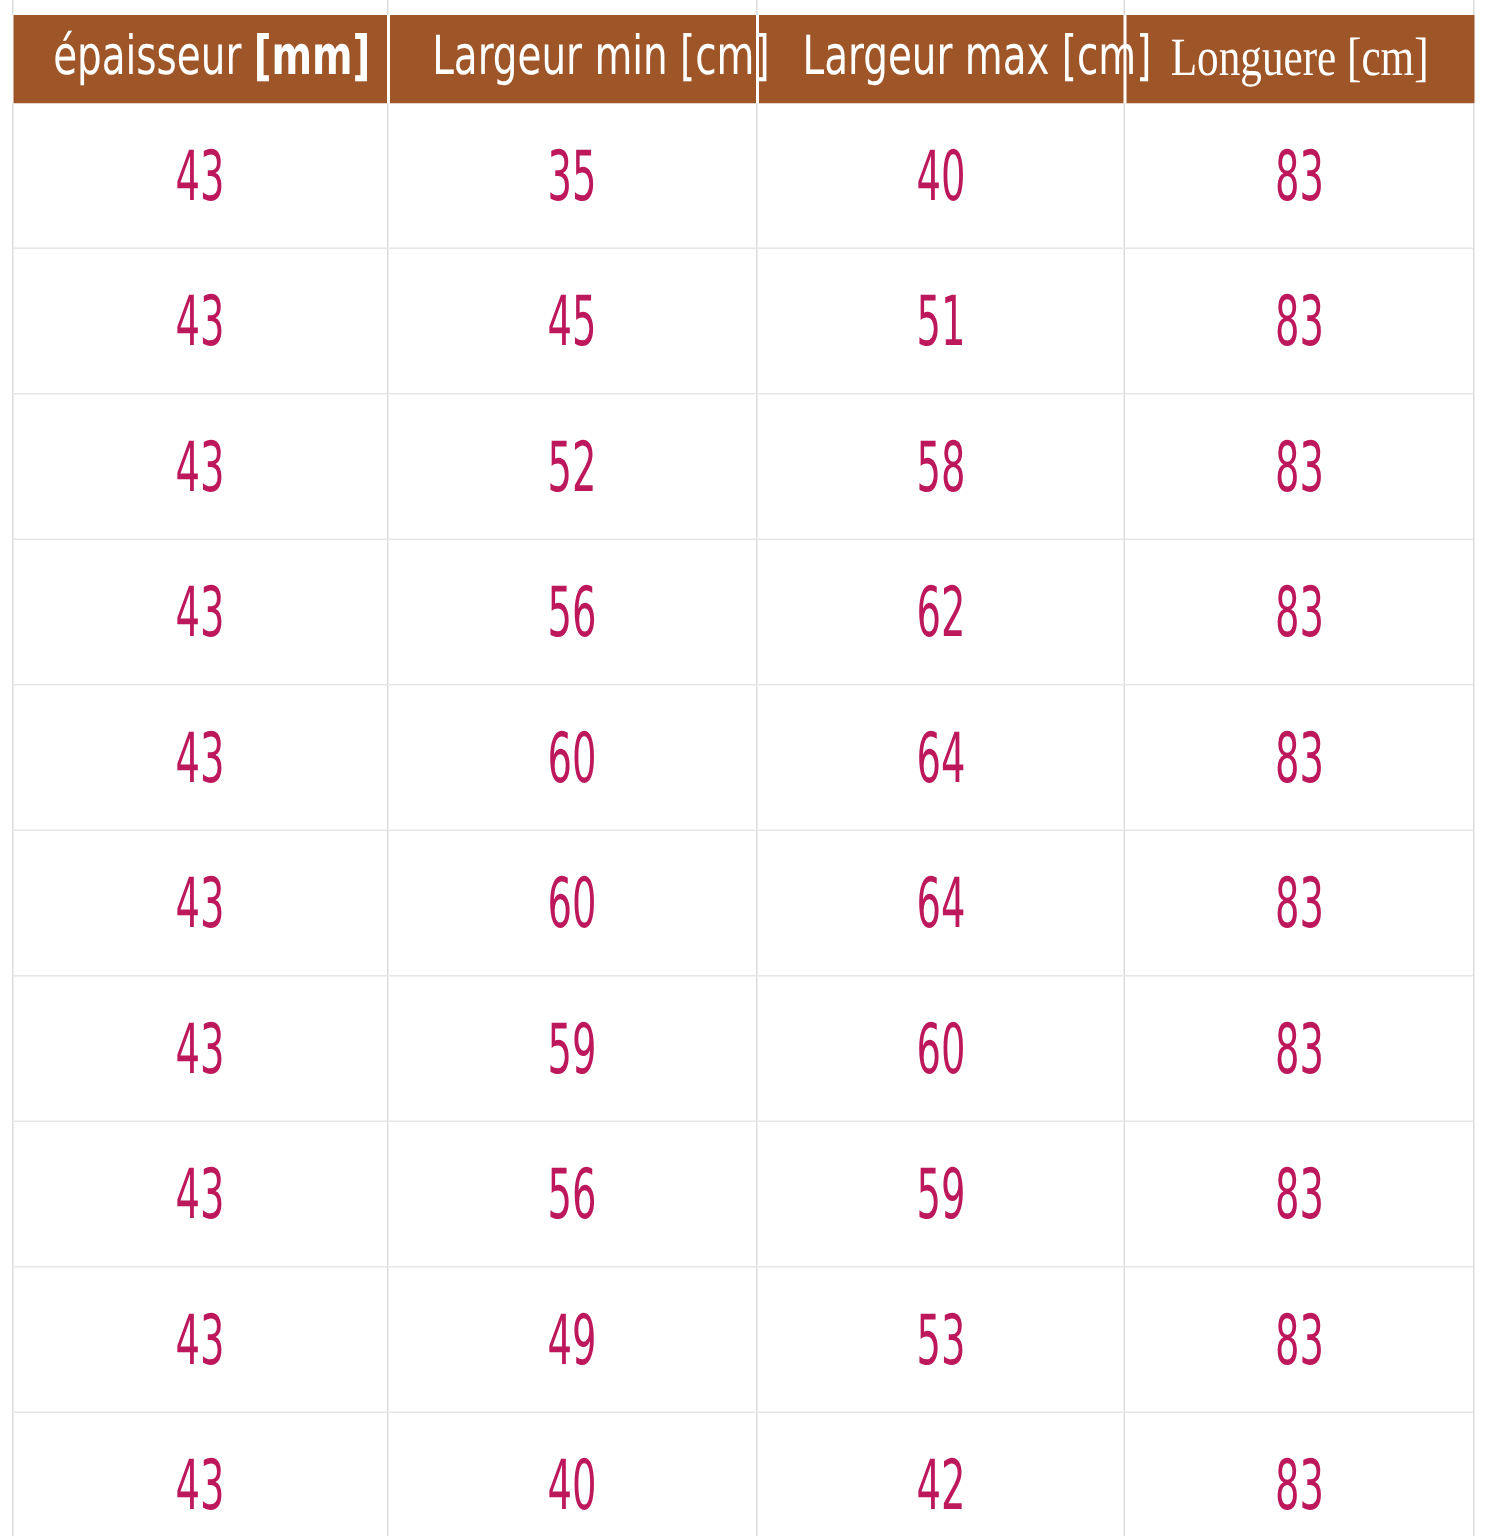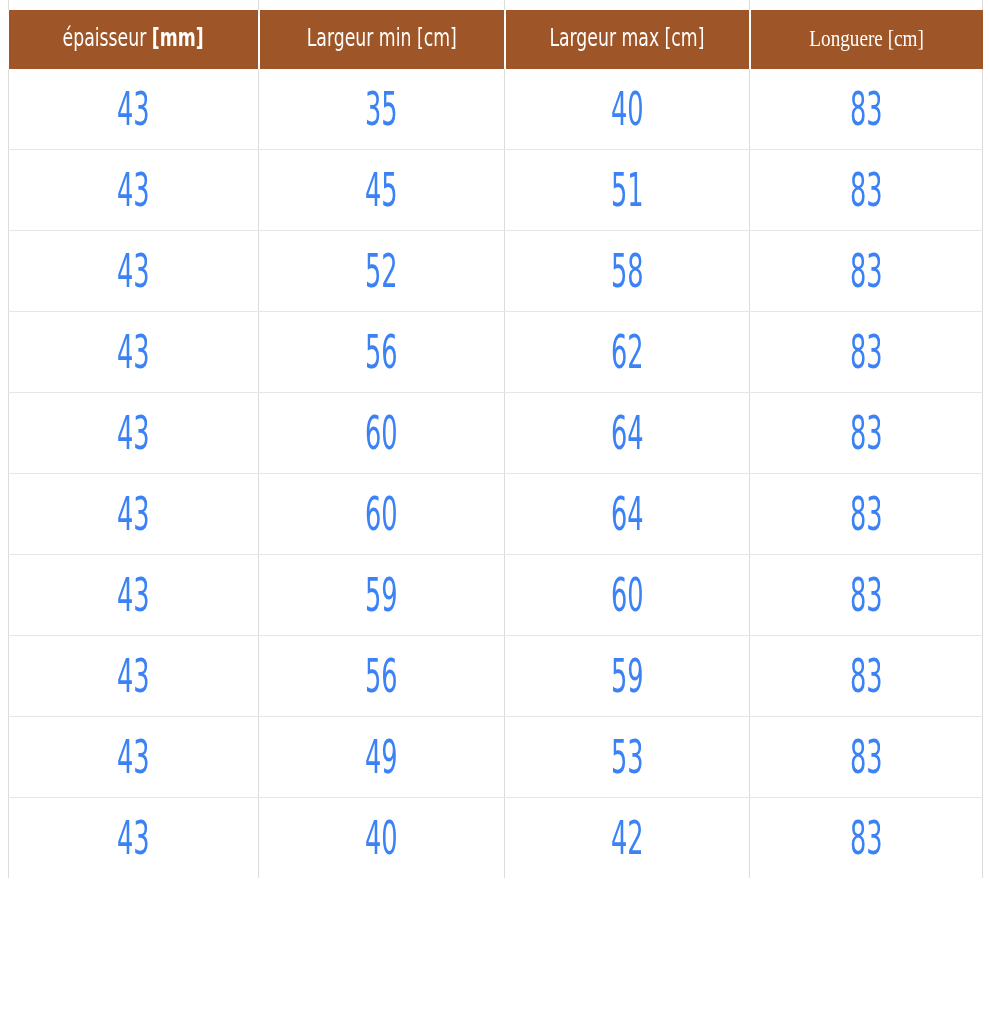--- a/index.html
+++ b/index.html
@@ -42,41 +42,41 @@
   tr.top-spacer-row td:last-child  { border-right: 1px solid #dcdcdc; }
 
   thead tr.header-row th {
     background: #9e5527;
     color: #ffffff;
     height: 55px;
     padding: 0 0 4px 0;
     vertical-align: middle;
     text-align: center;
     font-weight: normal;
-    font-size: 24px;
+    font-size: 36px;
     line-height: 1;
     font-family: "Liberation Sans Narrow", "DejaVu Sans Condensed", "Liberation Sans", sans-serif;
     font-stretch: condensed;
     letter-spacing: 0px;
     border-left: 2px solid #ffffff;
     border-right: 2px solid #ffffff;
     white-space: nowrap;
   }
   thead tr.header-row th:first-child { border-left: none; }
   thead tr.header-row th:last-child  { border-right: none; font-family: Liberation Serif, serif; }
 
   .hdr-unit-bold { font-weight: bold; }
 
   tbody tr.data-row td {
-    height: 80px;
+    height: 96px;
     text-align: center;
     vertical-align: middle;
     font-size: 46px;
     line-height: 1;
-    color: #3b82f6;
+    color: #be185d;
     font-family: "Liberation Sans Narrow", "DejaVu Sans Condensed", "Liberation Sans", sans-serif;
     font-stretch: condensed;
     transform-origin: center center;
     border-left: 1px solid #dcdcdc;
     border-right: 1px solid #dcdcdc;
     border-bottom: 1px solid #e6e6e6;
     padding: 0;
     background: #ffffff;
   }
   tbody tr.data-row:last-child td { border-bottom: none; }

